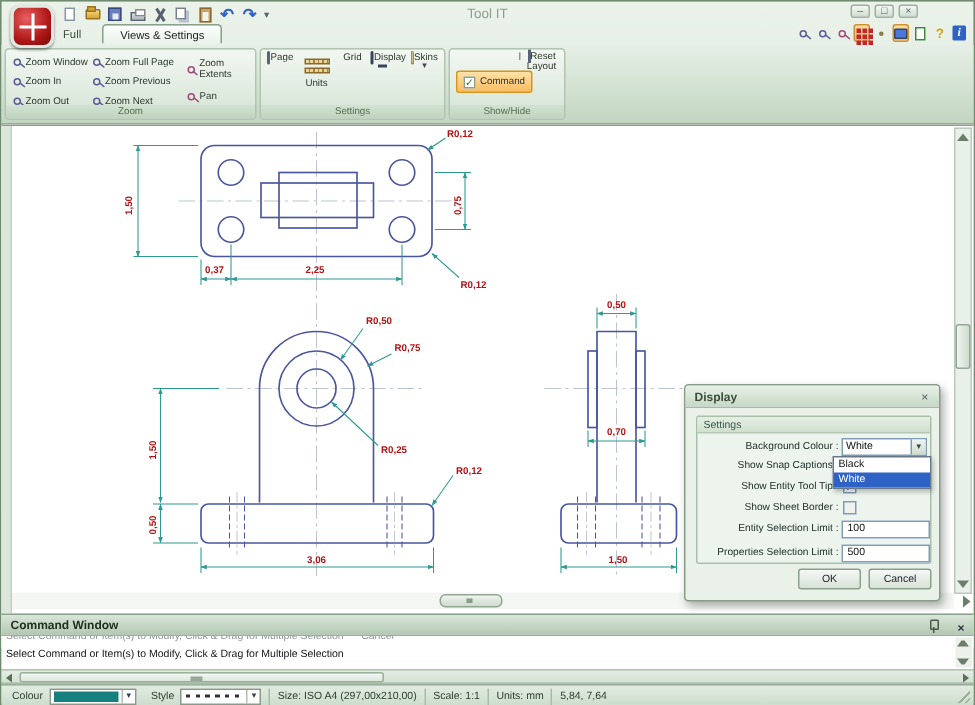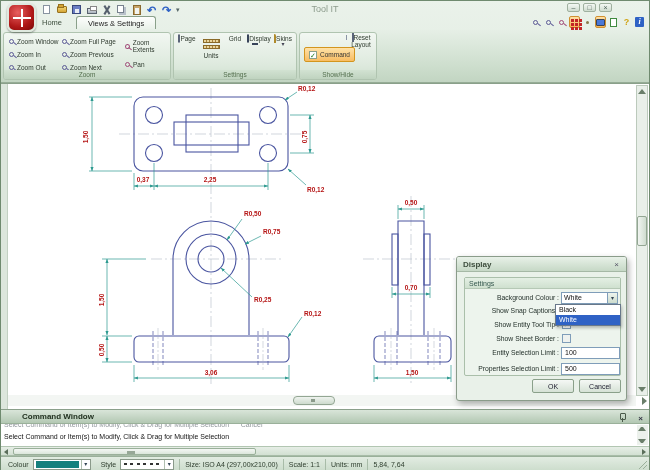--- a/index.html
+++ b/index.html
@@ -133,21 +133,21 @@
   .dcheck.off { background:#eef1ee; }
   .dinput { position:absolute; left:96px; width:59px; height:12px; background:#fff; border:1px solid #7f9db9;
             font-size:7px; line-height:10px; padding-left:3px; color:#111; }
   .dbtn { position:absolute; top:122px; width:42px; height:14px; background:linear-gradient(#f5f8f5,#d6e2d6);
           border:1px solid #8aa08a; border-radius:2px; font-size:7px; text-align:center; line-height:13px; color:#223; }
 
   
   .cmdwin { position:absolute; left:0; right:0; top:408px; height:37px; background:#fff; }
   .cmdtitle { height:15px; background:linear-gradient(#d9e5d9,#b3c8b3); border-top:1px solid #8aa08a;
               border-bottom:1px solid #9ab09a; font-size:8px; font-weight:bold; color:#20301f;
-              line-height:14px; padding-left:21px; position:relative; }
+              line-height:14px; padding-left:6px; position:relative; }
   .pinbtn { position:absolute; right:22px; top:3px; width:9px; height:9px; }
   .pinbtn::before { content:""; position:absolute; left:2px; top:0; width:4px; height:5px; border:1px solid #4a5a4a; border-radius:1px; }
   .pinbtn::after { content:""; position:absolute; left:4px; top:5px; width:1px; height:4px; background:#4a5a4a; }
   .cmdclose { position:absolute; right:6px; top:2px; font-size:8px; color:#334; }
   .cmdhist { height:8px; overflow:hidden; background:#fff; }
   .cmdhist span { display:block; margin-top:-3px; font-size:7px; color:#90969b; white-space:pre; padding-left:3px; }
   .cmdline { font-size:7px; color:#151515; padding:1px 0 0 3px; white-space:pre; }
   .cmdvs { position:absolute; right:1px; top:16px; width:11px; height:20px; background:#ecf1ec; }
   .cmdvs .va-up { top:2px; border-bottom-width:4px; border-left-width:3.5px; border-right-width:3.5px; }
   .cmdvs .va-dn { bottom:2px; border-top-width:4px; border-left-width:3.5px; border-right-width:3.5px; }
@@ -207,21 +207,21 @@
       <span class="qat-more">▾</span>
     </div>
     <div class="win-ctrls">
       <div class="wbtn">–</div>
       <div class="wbtn">□</div>
       <div class="wbtn">×</div>
     </div>
   </div>
 
   <div class="tabs">
-    <div class="tab">Home</div>
+    <div class="tab">Full</div>
     <div class="tab active">Views &amp; Settings</div>
   </div>
 
   <div class="mini">
     <span class="mi">
         <i class="mag"></i>
       </span>
     <span class="mi">
         <i class="mag"></i>
       </span>

